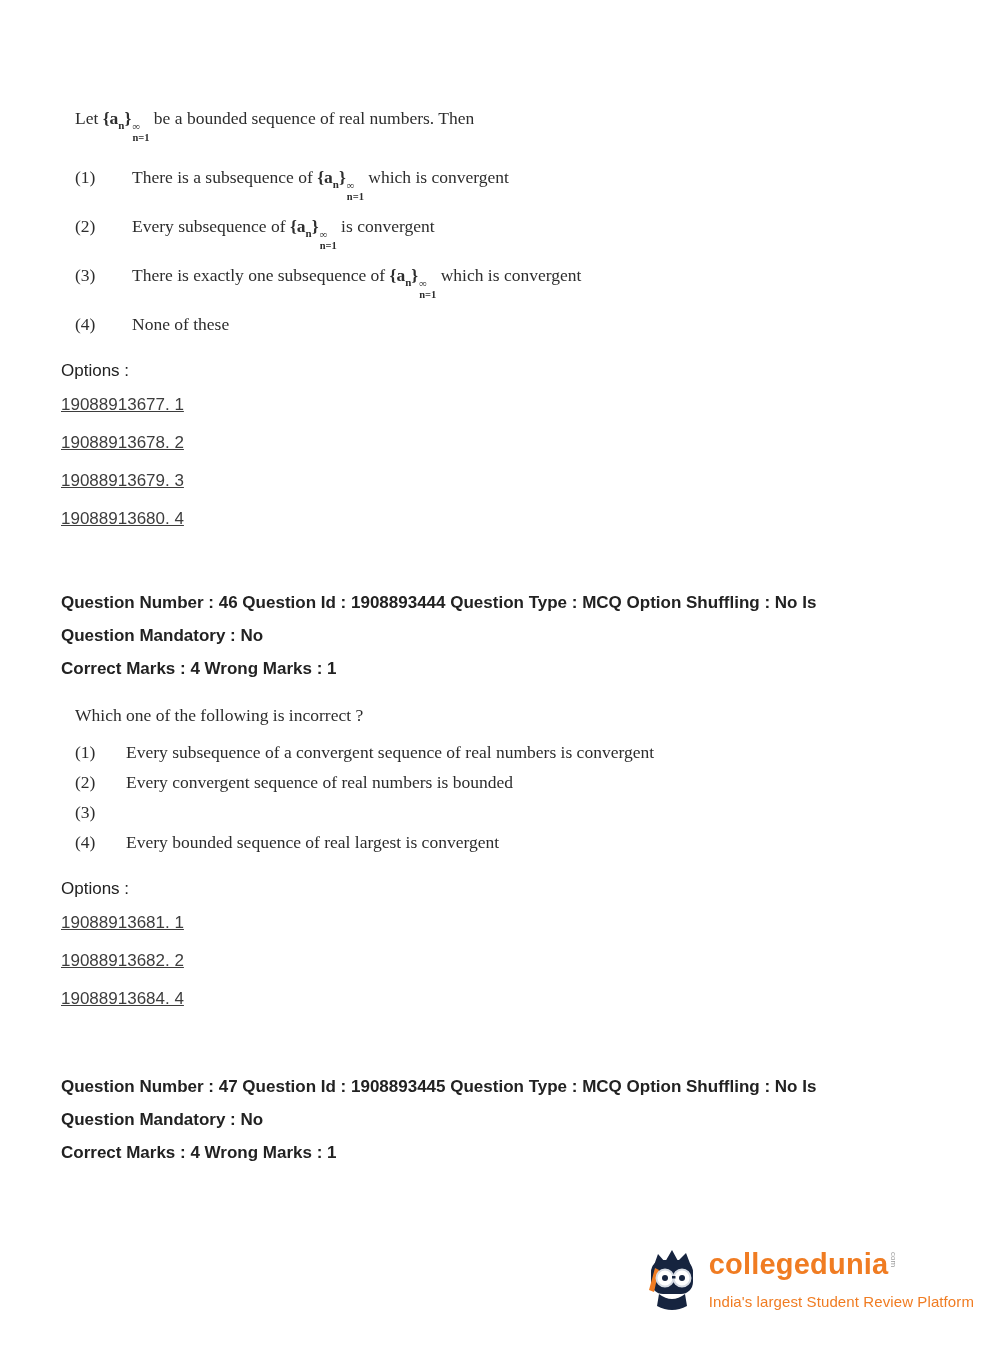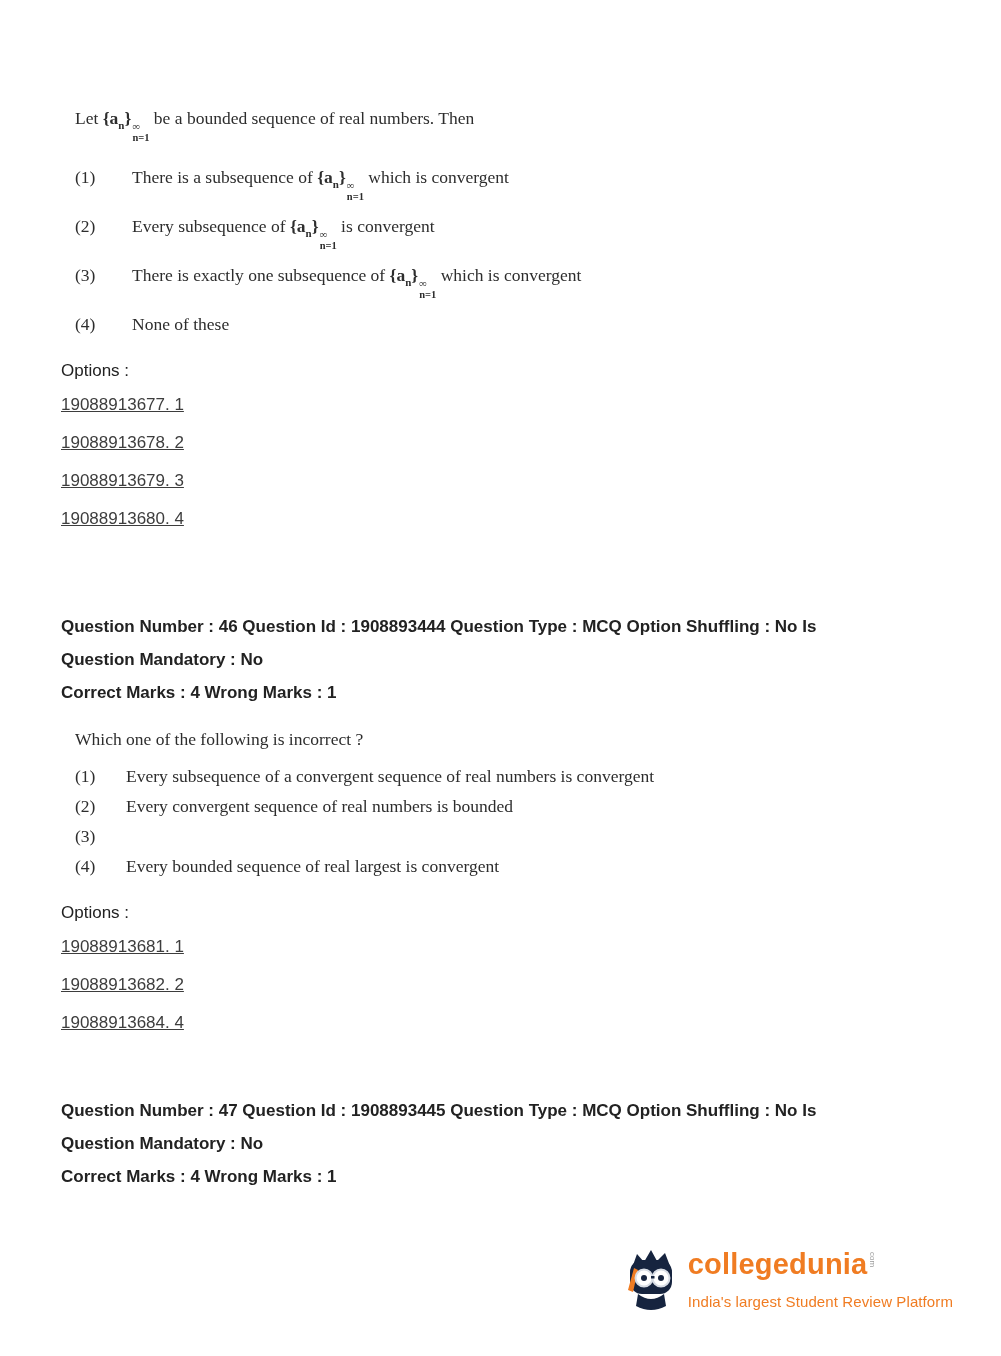--- a/index.html
+++ b/index.html
@@ -30,29 +30,29 @@
   .mseq sub { font-size: 11px; }
   .mseq .stack {
     display: inline-flex; flex-direction: column;
     font-size: 10.5px; line-height: 1.05;
     vertical-align: -6px; margin-left: 1px; font-weight: 600;
   }
 
   
   .qheader p { font-weight: 700; font-size: 17px; color: #222222; margin: 0 0 13px 0; }
   .qheader .marks { margin-top: 6px; }
-  .sec-q46 { margin-top: 88px; }
+  .sec-q46 { margin-top: 64px; }
   .sec-q47 { margin-top: 68px; }
 
   
   .opt-label { font-weight: 400; font-size: 17px; color: #222222; margin: 26px 0 14px 0; }
   .option-line { font-size: 17px; margin: 0 0 18px 0; color: #3d3d3d; text-decoration: underline; }
 
   
-  .logo { position: absolute; top: 1248px; right: 48px; display: flex; align-items: center; gap: 10px; }
+  .logo { position: absolute; top: 1248px; right: 27px; display: flex; align-items: center; gap: 10px; }
   .mascot svg { width: 54px; height: 64px; display: block; }
   .brand-wrap { display: flex; flex-direction: column; }
   .brand-line { display: flex; align-items: flex-start; }
   .brand { font-size: 29px; font-weight: 700; color: #f07c22; letter-spacing: 0.2px; line-height: 1; }
   .brand-suffix { font-size: 8px; color: #9a9a9a; writing-mode: vertical-rl; margin-top: 2px; margin-left: 1px; }
   .tagline { font-size: 15px; font-weight: 400; color: #f07c22; margin-top: 14px; letter-spacing: 0.1px; }
 </style>
 </head>
 <body>
 

